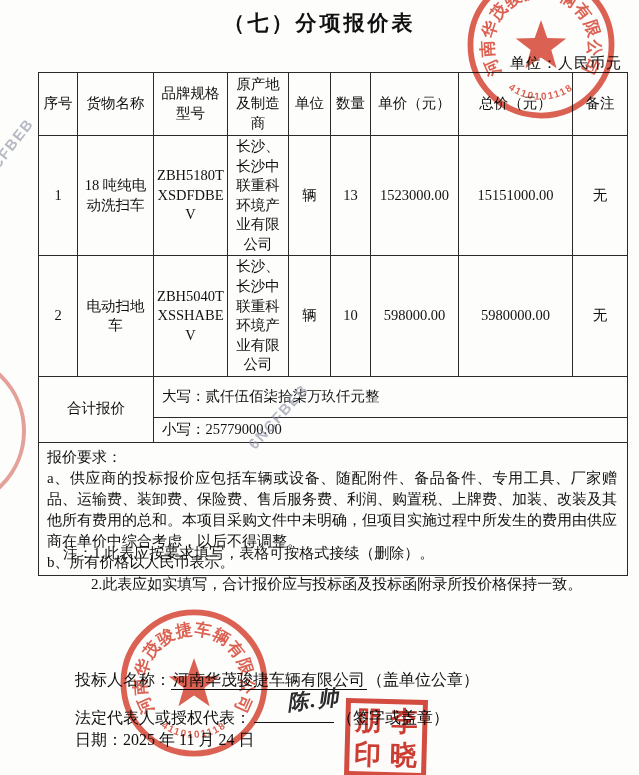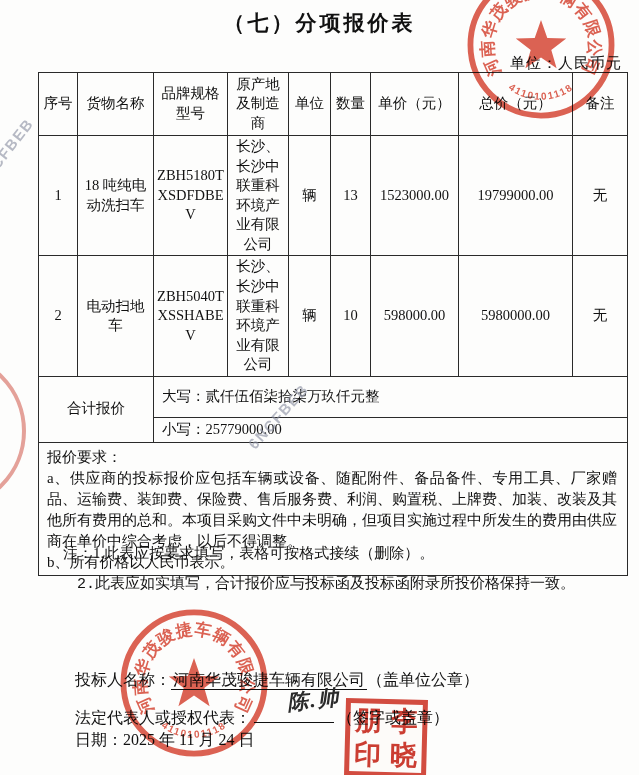--- a/index.html
+++ b/index.html
@@ -12,21 +12,21 @@
   .currency-note{position:absolute;top:54px;left:510px;font-size:15px;letter-spacing:1px;}
   table.quote{position:absolute;left:38px;top:72px;width:589px;border-collapse:collapse;
     table-layout:fixed;font-size:14.5px;}
   table.quote td{border:1.6px solid #2a2a2a;text-align:center;vertical-align:middle;
     padding:1px 3px;word-break:break-all;line-height:1.35;}
   table.quote td.lt{text-align:left;padding-left:8px;word-break:normal;}
   .req-cell{vertical-align:top !important;text-align:left !important;padding:4px 10px 2px 8px !important;}
   .req-a{text-align:justify;}
   .req-cell div{line-height:21px;font-size:15px;word-break:normal;}
   .notes{position:absolute;left:63px;top:538px;font-size:15px;line-height:31px;}
-  .notes .n2{margin-left:14px;font-family:Liberation Mono, monospace;}
+  .notes .n2{margin-left:28px;}
   .footer-line{position:absolute;left:75px;font-size:16px;white-space:nowrap;}
   .u-name{border-bottom:1.2px solid #111;padding:0 2px 1px 2px;}
   .sig-blank{display:inline-block;width:80px;border-bottom:1.2px solid #111;height:14px;
     vertical-align:baseline;margin:0 3px;}
   .signature{position:absolute;left:287px;top:686px;font-size:21px;font-style:italic;
     font-weight:bold;color:#2a2a2a;transform:rotate(-6deg);letter-spacing:2px;}
   .watermark{position:absolute;font-family:"Liberation Sans","DejaVu Sans",sans-serif;
     font-size:15px;font-weight:bold;color:rgba(135,140,158,0.6);letter-spacing:1.5px;
     transform-origin:left center;white-space:nowrap;}
   .wm-left{left:-14px;top:168px;transform:rotate(-52deg);}
@@ -74,21 +74,21 @@
     <td>备注</td>
   </tr>
   <tr style="height:95px">
     <td>1</td>
     <td>18 吨纯电动洗扫车</td>
     <td>ZBH5180TXSDFDBEV</td>
     <td>长沙、长沙中联重科环境产业有限公司</td>
     <td>辆</td>
     <td>13</td>
     <td>1523000.00</td>
-    <td>19799000.00</td>
+    <td>15151000.00</td>
     <td>无</td>
   </tr>
   <tr style="height:92px">
     <td>2</td>
     <td>电动扫地车</td>
     <td>ZBH5040TXSSHABEV</td>
     <td>长沙、长沙中联重科环境产业有限公司</td>
     <td>辆</td>
     <td>10</td>
     <td>598000.00</td>

